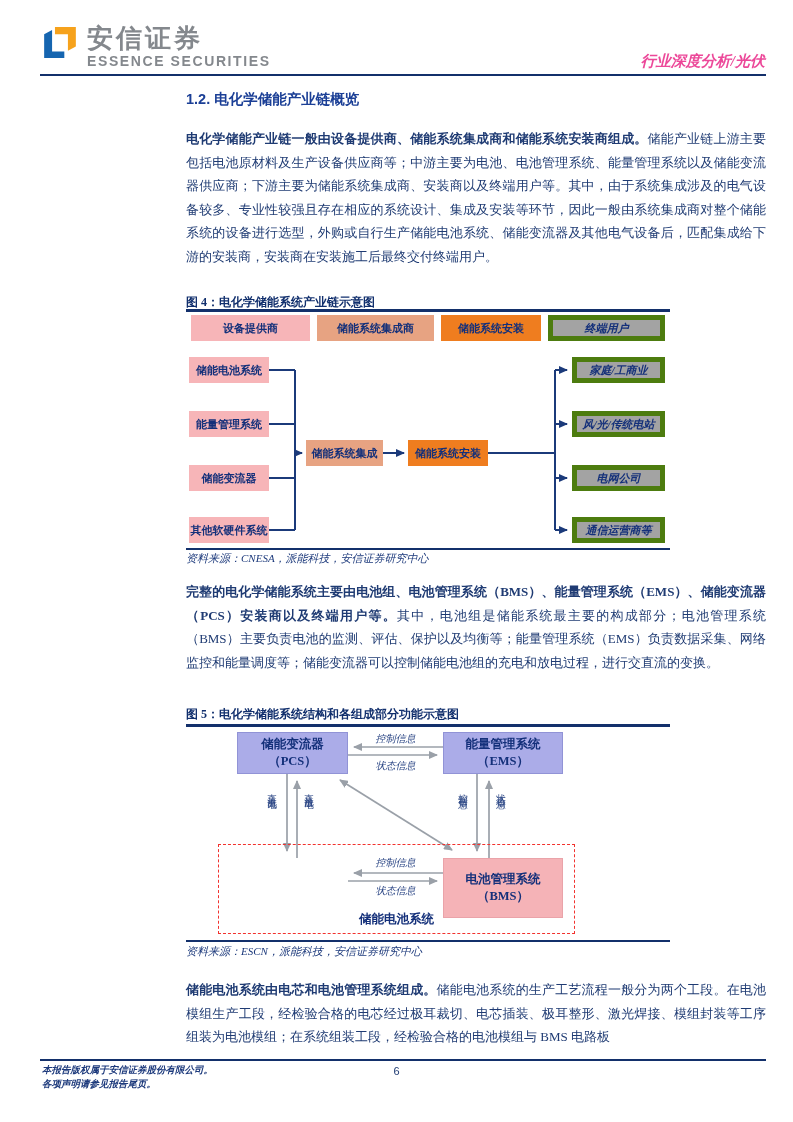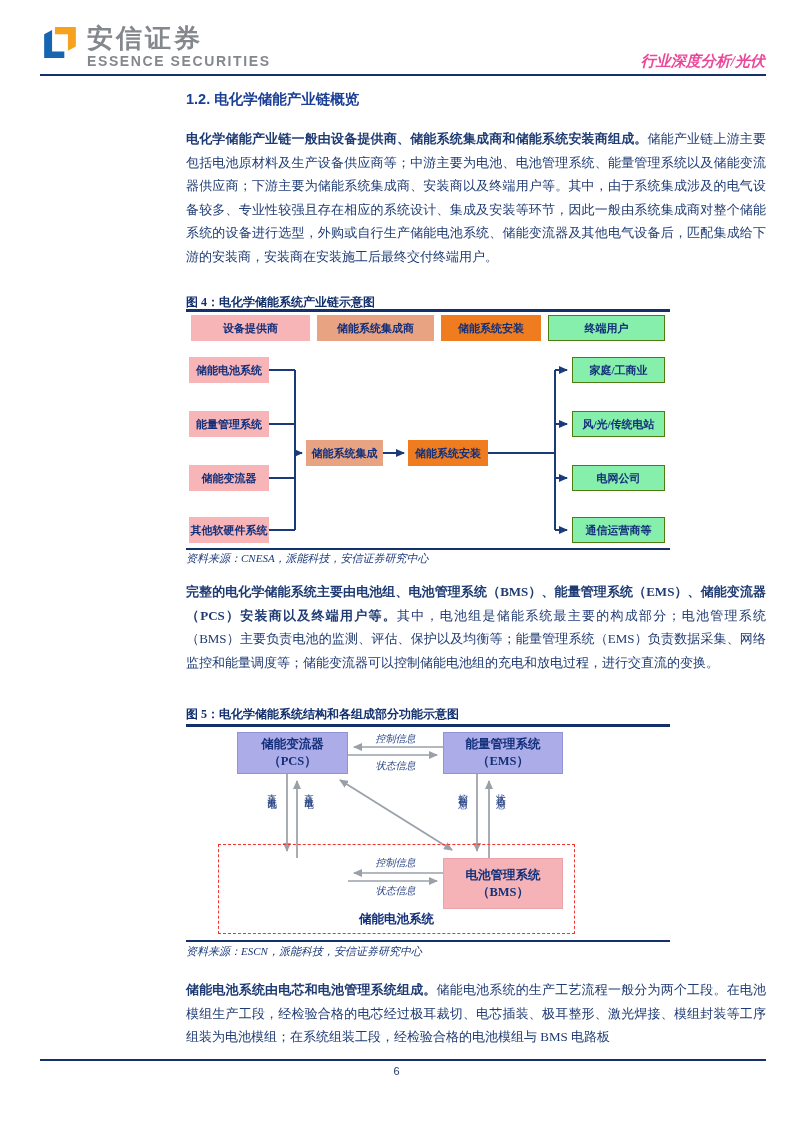--- a/index.html
+++ b/index.html
@@ -39,21 +39,21 @@
   .fig5-diagram{position:absolute;left:186px;top:730px;width:484px;height:211px;}
   .fig5-rule2{top:940px;height:1.5px;}
   .fig5-source{top:944px;}
   .fbox{position:absolute;display:flex;flex-direction:column;align-items:center;justify-content:center;
         font-weight:bold;color:#14307a;text-align:center;box-sizing:border-box;
         font-family:"Liberation Serif","DejaVu Serif",serif;}
   .fig4-diagram .fbox{font-size:11px;height:26px;}
   .c-pink{background:#f7b5b8;}
   .c-salmon{background:#e7a382;}
   .c-orange{background:#ef7d1f;}
-  .c-blue{background:#86efac;border:1px solid #4d7c0f;}
+  .c-blue{background:#a3a3a3;border:5px solid #4d7c0f;font-style:italic;}
   .c-lav{background:#abace8;border:1px solid #9193d6;}
   .c-pink2{background:#f5b3b7;border:1px solid #eaa3a9;}
   .svg-layer{position:absolute;left:0;top:0;}
   .flabel{position:absolute;font-size:10px;font-style:italic;color:#2a4584;text-align:center;}
   .vlabel{position:absolute;writing-mode:vertical-rl;text-orientation:upright;font-size:9.5px;font-style:normal;
           color:#2a4584;letter-spacing:2px;line-height:12px;}
   .fig5-box{font-size:12.5px;line-height:17px;}
   .red-dash{position:absolute;left:32px;top:114px;width:357px;height:90px;border:1.5px dashed #f2322e;box-sizing:border-box;}
   .bat-sys-label{position:absolute;left:32px;top:181px;width:357px;text-align:center;font-size:12.5px;font-weight:bold;color:#14307a;}
   
@@ -163,21 +163,21 @@
     <div class="red-dash"></div>
 
     <div class="fbox c-lav fig5-box" style="left:51px;top:2px;width:111px;height:42px;">
       <span>储能变流器</span>
       <span>（PCS）</span>
     </div>
     <div class="fbox c-lav fig5-box" style="left:257px;top:2px;width:120px;height:42px;">
       <span>能量管理系统</span>
       <span>（EMS）</span>
     </div>
-    <div class="fbox c-pink2 fig5-box" style="left:257px;top:128px;width:120px;height:51px;">
+    <div class="fbox c-pink2 fig5-box" style="left:257px;top:128px;width:120px;height:60px;">
       <span>电池管理系统</span>
       <span>（BMS）</span>
     </div>
 
     <div class="flabel" style="left:162px;top:2px;width:95px;">控制信息</div>
     <div class="flabel" style="left:162px;top:29px;width:95px;">状态信息</div>
     <div class="flabel" style="left:162px;top:126px;width:95px;">控制信息</div>
     <div class="flabel" style="left:162px;top:154px;width:95px;">状态信息</div>
 
     <div class="vlabel" style="left:80px;top:56px;">直流充电</div>
@@ -187,15 +187,19 @@
 
     <div class="bat-sys-label">储能电池系统</div>
   </div>
 
   <div class="fig-rule fig5-rule2"></div>
   <div class="fig-source fig5-source">资料来源：ESCN，派能科技，安信证券研究中心</div>
 
   <div class="content-left para p3"><span class="lead">储能电池系统由电芯和电池管理系统组成。</span><span>储能电池系统的生产工艺流程一般分为两个工段。在电池模组生产工段，经检验合格的电芯经过极耳裁切、电芯插装、极耳整形、激光焊接、模组封装等工序组装为电池模组；在系统组装工段，经检验合格的电池模组与 BMS 电路板</span></div>
 
   <div class="footer-rule"></div>
+  <div class="footer-left">
+    <div>本报告版权属于安信证券股份有限公司。</div>
+    <div>各项声明请参见报告尾页。</div>
+  </div>
   <div class="page-num">6</div>
 
 </div>
 
 </body></html>

